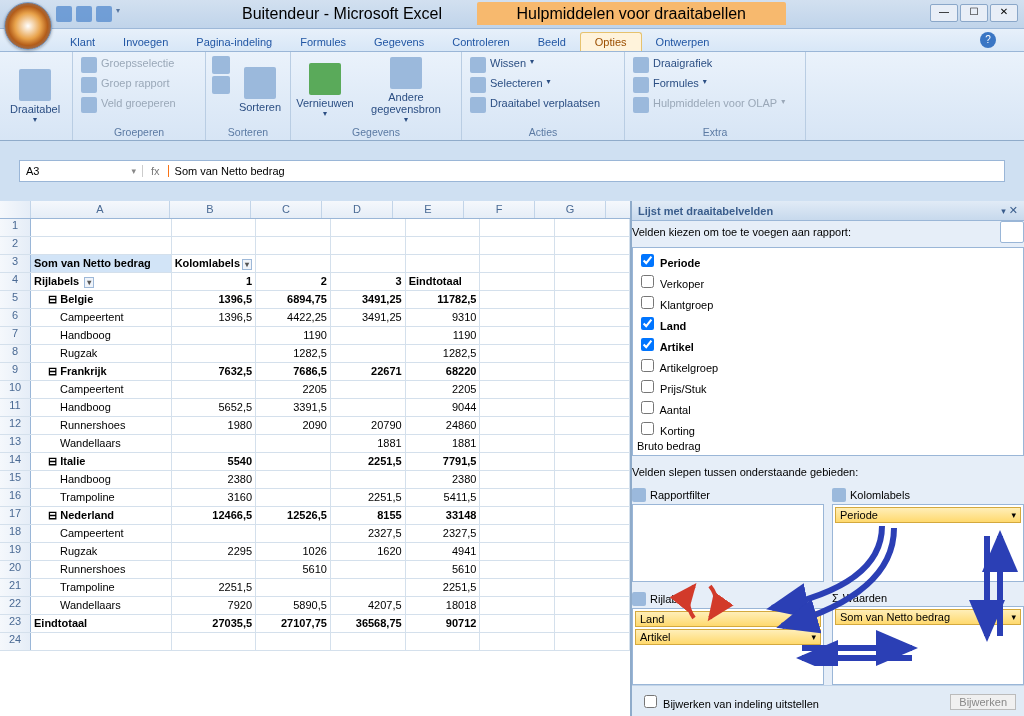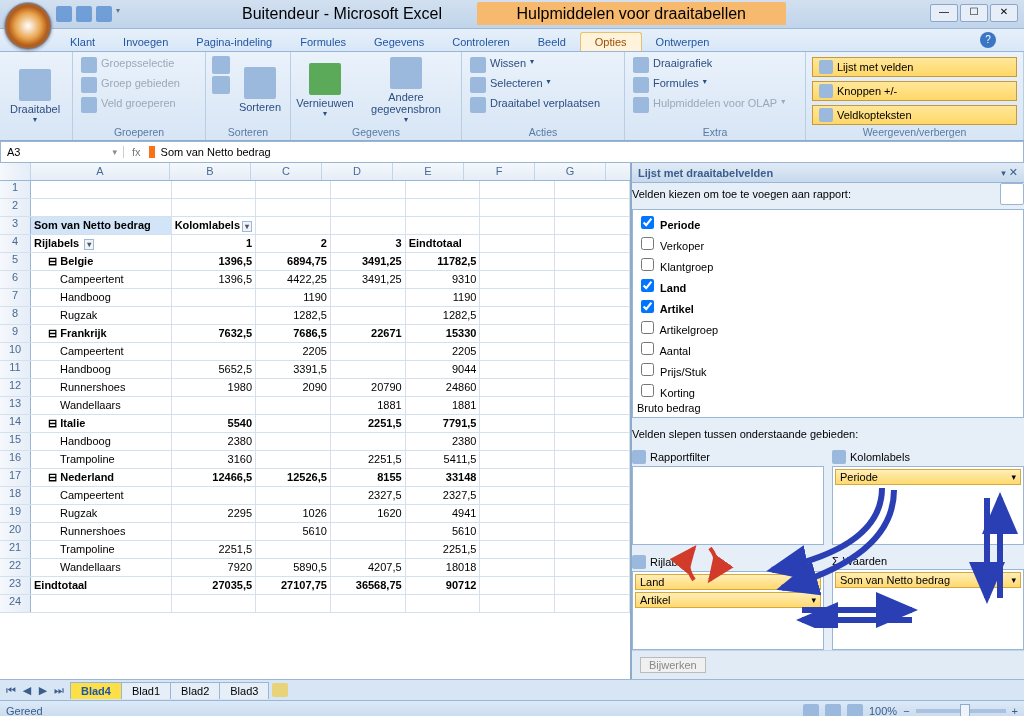--- a/index.html
+++ b/index.html
@@ -20,24 +20,24 @@
 .group-title{text-align:center;color:#5b7aa3;font-size:10.5px;padding-bottom:2px}
 .group-body{display:flex;gap:4px;flex:1}
 .bigbtn{display:flex;flex-direction:column;align-items:center;justify-content:center;padding:2px 4px;min-width:44px;text-align:center;color:#2b4e83;font-size:11px}
 .bigbtn .ic{width:32px;height:32px;margin-bottom:2px}
 .smallbtn{display:flex;align-items:flex-start;gap:4px;color:#2b4e83;padding:1px 2px;white-space:nowrap}
 .smallbtn.dim{color:#9aa8b8}
 .smallbtn .ic{width:16px;height:16px;flex-shrink:0}
 .stack{display:flex;flex-direction:column;gap:2px;padding-top:2px}
 .yellowbtn{background:linear-gradient(#ffe79a,#ffd767);border:1px solid #c69a3b;padding:2px 6px;font-size:11px;display:flex;align-items:center;gap:4px;margin:1px 0}
 .ic{display:inline-block;background:#9bb9dc;border-radius:2px}
-.fx-row{height:20px;background:#fff;border:1px solid #9ab6d7;display:flex;align-items:center;margin:0}
+.fx-row{height:20px;background:#fff;border:1px solid #9ab6d7;display:flex;align-items:center;margin:19px}
 .namebox{width:110px;border-right:1px solid #ccc;padding:0 6px;display:flex;justify-content:space-between;align-items:center}
 .namebox::after{content:"▾";color:#888;font-size:9px}
-.fx-lbl{padding:0 8px;color:#7a7a7a;border-right:6px solid #f97316}
+.fx-lbl{padding:0 8px;color:#7a7a7a;border-right:1px solid #f97316}
 .fx-val{padding:0 6px;flex:1}
 .workarea{display:flex;height:516px}
 .sheet{flex:1;background:#fff;display:flex;flex-direction:column;overflow:hidden;border-right:1px solid #8fabca}
 .colhdr{display:flex;background:linear-gradient(#f5f8fc,#e5edf7);border-bottom:1px solid #9ab6d7}
 .colhdr div{border-right:1px solid #c2d4e8;text-align:center;color:#4a6a94;font-size:11px;height:17px;line-height:17px}
 .rowlbl{background:linear-gradient(90deg,#f5f8fc,#e5edf7);border-right:1px solid #9ab6d7;text-align:center;color:#4a6a94;font-size:11px;width:30px;flex-shrink:0}
 .grid{overflow:auto}
 .grow{display:flex;height:17px;border-bottom:1px solid #d4e0ec}
 .cell{border-right:1px solid #d4e0ec;padding:0 3px;overflow:hidden;white-space:nowrap;text-overflow:clip;font-size:11px;height:17px;line-height:17px}
 .cell.r{text-align:right}
@@ -121,21 +121,21 @@
   </div>
   <div class="group" style="width:120px">
     <div class="group-body">
         <div class="stack">
       <div class="smallbtn dim">
             <span class="ic"></span>
             <span>Groepsselectie</span>
           </div>
       <div class="smallbtn dim">
             <span class="ic"></span>
-            <span>Groep gebieden</span>
+            <span>Groep rapport</span>
           </div>
       <div class="smallbtn dim">
             <span class="ic"></span>
             <span>Veld groeperen</span>
           </div>
     </div>
       </div>
     <div class="group-title">Groeperen</div>
   </div>
   <div class="group" style="width:72px">
@@ -200,39 +200,20 @@
             <span style="font-size:8px">▾</span>
           </div>
       <div class="smallbtn dim">
             <span class="ic"></span>
             <span>Hulpmiddelen voor OLAP</span> 
             <span style="font-size:8px">▾</span>
           </div>
     </div>
       </div>
     <div class="group-title">Extra</div>
-  </div>
-  <div class="group" style="flex:1;min-width:118px">
-    <div class="group-body">
-        <div class="stack" style="width:100%">
-      <div class="yellowbtn">
-            <span class="ic" style="width:14px;height:14px"></span>
-            <span>Lijst met velden</span>
-          </div>
-      <div class="yellowbtn">
-            <span class="ic" style="width:14px;height:14px"></span>
-            <span>Knoppen +/-</span>
-          </div>
-      <div class="yellowbtn">
-            <span class="ic" style="width:14px;height:14px"></span>
-            <span>Veldkopteksten</span>
-          </div>
-    </div>
-      </div>
-    <div class="group-title">Weergeven/verbergen</div>
   </div>
 </div>
 
 <div class="fx-row">
   <div class="namebox">
       <span>A3</span>
     </div>
   <div class="fx-lbl">fx</div>
   <div class="fx-val">Som van Netto bedrag</div>
 </div>
@@ -329,21 +310,21 @@
           <div class="cell colE r">1282,5</div>
           <div class="cell colF "></div>
           <div class="cell colG "></div>
         </div>
         <div class="grow">
           <div class="rowlbl">9</div>
           <div class="cell colA b"><span class="indent1">⊟ Frankrijk</span></div>
           <div class="cell colB r b">7632,5</div>
           <div class="cell colC r b">7686,5</div>
           <div class="cell colD r b">22671</div>
-          <div class="cell colE r b">15330</div>
+          <div class="cell colE r b">68220</div>
           <div class="cell colF "></div>
           <div class="cell colG "></div>
         </div>
         <div class="grow">
           <div class="rowlbl">10</div>
           <div class="cell colA "><span class="indent2">Campeertent</span></div>
           <div class="cell colB r"></div>
           <div class="cell colC r">2205</div>
           <div class="cell colD r"></div>
           <div class="cell colE r">2205</div>
@@ -502,22 +483,22 @@
         <span>Velden kiezen om toe te voegen aan rapport:</span>
         <span class="ic" style="width:22px;height:20px;border:1px solid #9ab6d7;background:#fff"></span>
       </div>
       <div class="fieldlist" id="fieldlist">
           <label class="b"><input type="checkbox" checked="" style=""> Periode</label>
           <label class=""><input type="checkbox" style=""> Verkoper</label>
           <label class=""><input type="checkbox" style=""> Klantgroep</label>
           <label class="b"><input type="checkbox" checked="" style=""> Land</label>
           <label class="b"><input type="checkbox" checked="" style=""> Artikel</label>
           <label class=""><input type="checkbox" style=""> Artikelgroep</label>
+          <label class=""><input type="checkbox" style=""> Prijs/Stuk</label>
           <label class=""><input type="checkbox" style=""> Aantal</label>
-          <label class=""><input type="checkbox" style=""> Prijs/Stuk</label>
           <label class=""><input type="checkbox" style=""> Korting</label>
           <label class=""> Bruto bedrag</label>
         </div>
       <div style="margin-top:10px">Velden slepen tussen onderstaande gebieden:</div>
       <div class="areas" id="areas">
         <div class="area">
             <div class="area-hdr">
               <span class="ic" style="width:14px;height:14px"></span>
               <span>Rapportfilter</span>
             </div>
@@ -565,20 +546,21 @@
           <path d="M355 50 L355 150" stroke="#2b3fb5" stroke-width="6" fill="none" marker-end="url(#ah)"></path>
           <path d="M368 150 L368 50" stroke="#2b3fb5" stroke-width="6" fill="none" marker-end="url(#ah)"></path>
           <path d="M170 162 L280 162" stroke="#2b3fb5" stroke-width="6" fill="none" marker-end="url(#ah)"></path>
           <path d="M280 172 L170 172" stroke="#2b3fb5" stroke-width="6" fill="none" marker-end="url(#ah)"></path>
           <path d="M62 132 Q50 115 62 100" stroke="#d23a2a" stroke-width="4" fill="none" marker-end="url(#ahr)"></path>
           <path d="M78 100 Q90 115 78 132" stroke="#d23a2a" stroke-width="4" fill="none" marker-end="url(#ahr)"></path>
         </svg>
       </div>
     </div>
     <div class="panel-foot">
+      <label><input type="checkbox" style=""> <span>Bijwerken van indeling uitstellen</span></label>
       <button>Bijwerken</button>
     </div>
   </div>
 </div>
 
 <div class="sheettabs">
   <div class="nav">
     <span>⏮</span>
     <span>◀</span>
     <span>▶</span>

